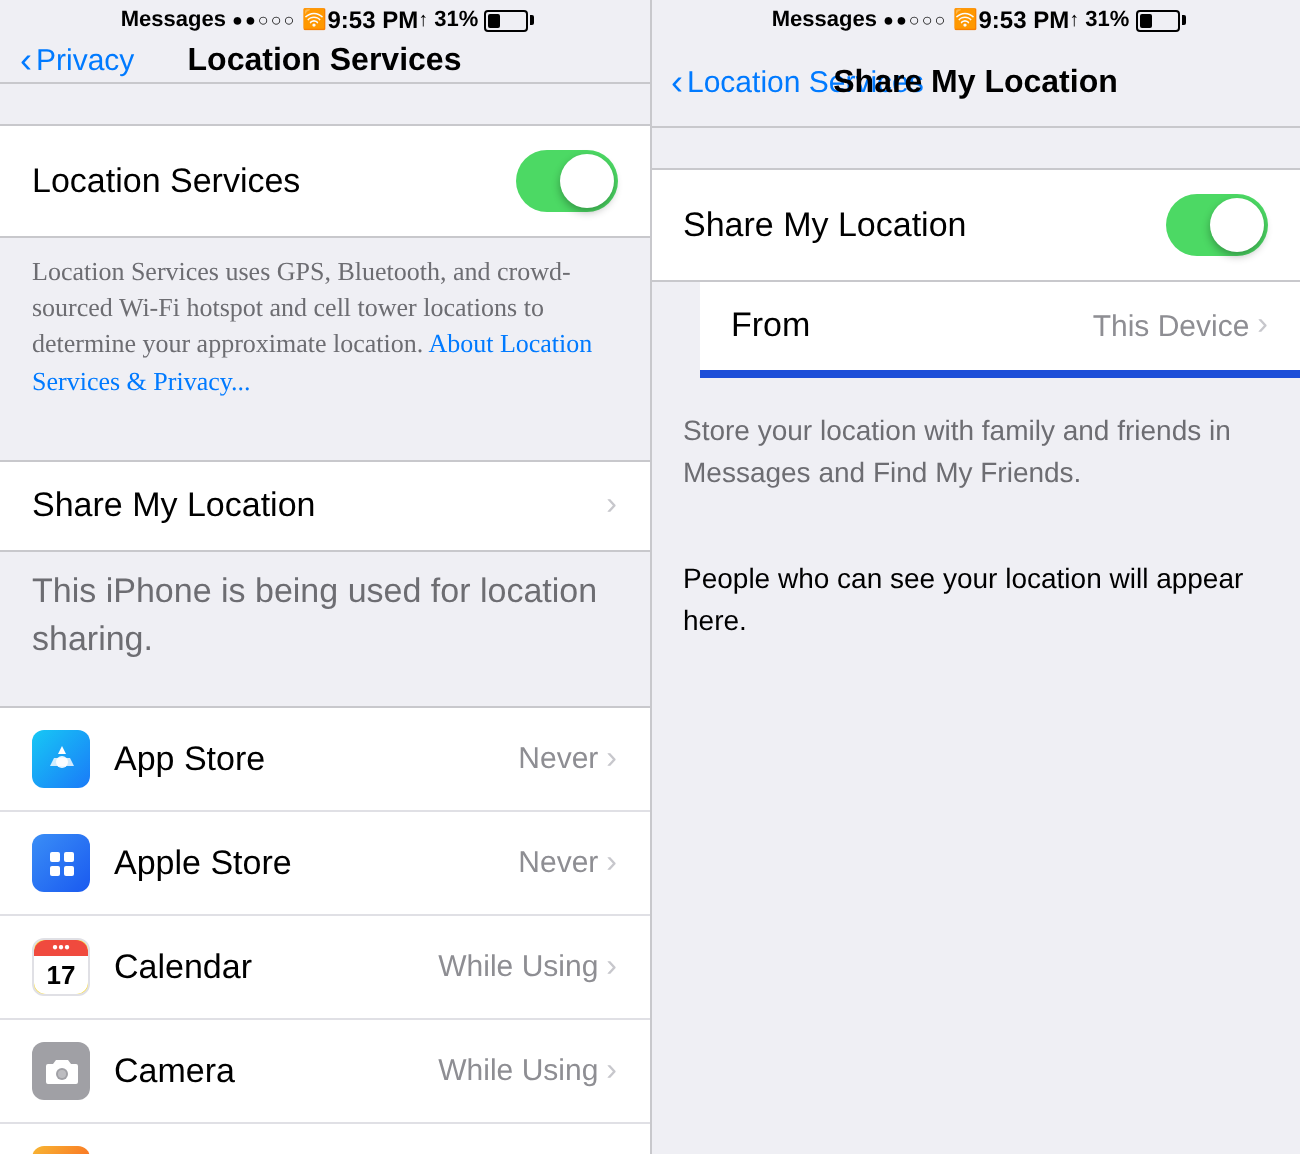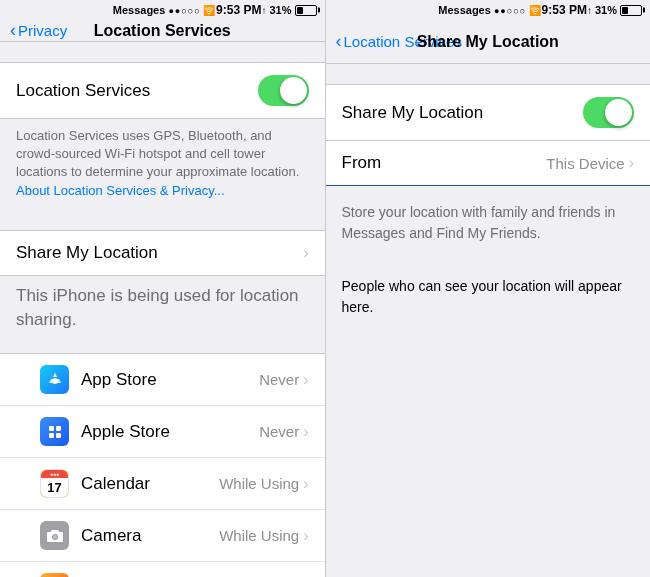--- a/index.html
+++ b/index.html
@@ -16,21 +16,21 @@
     
     .status-bars {
       display: flex;
       height: 20px;
       background: #fff;
     }
     .status-bar {
       flex: 1;
       display: flex;
       align-items: center;
-      justify-content: flex-end;
+      justify-content: center;
       padding: 0 8px;
       font-size: 11px;
       font-weight: 600;
       background: #efeff4;
     }
     .status-bar-left { font-size: 11px; }
     .status-bar-right { font-size: 11px; display: flex; align-items: center; gap: 3px; }
     .status-divider {
       width: 1px;
       background: #c8c8cc;
@@ -129,20 +129,21 @@
       right: 2px;
       box-shadow: 0 2px 4px rgba(0,0,0,0.3);
     }
 
     
     .description-text {
       font-size: 13px;
       color: #6d6d72;
       padding: 8px 16px 10px;
       line-height: 1.4;
+      font-family: Liberation Serif, serif;
     }
     .description-link {
       color: #007aff;
     }
 
     
     .list-row {
       display: flex;
       align-items: center;
       justify-content: space-between;
@@ -151,21 +152,20 @@
       border-bottom: 1px solid #e0e0e5;
       min-height: 44px;
     }
     .list-row:last-child {
       border-bottom: none;
     }
     .row-left {
       display: flex;
       align-items: center;
       gap: 12px;
-      margin-left: 24px;
     }
     .app-icon {
       width: 29px;
       height: 29px;
       border-radius: 6px;
       display: flex;
       align-items: center;
       justify-content: center;
       font-size: 16px;
       flex-shrink: 0;
@@ -224,21 +224,22 @@
       line-height: 1.4;
     }
 
     
     .from-row {
       display: flex;
       align-items: center;
       justify-content: space-between;
       padding: 12px 16px;
       background: #fff;
-      border-bottom: 1px solid #1d4ed8;
+      border-bottom: 4px solid #1d4ed8;
+      margin-left: 24px;
     }
     .from-label {
       font-size: 17px;
       color: #000;
     }
     .from-right {
       display: flex;
       align-items: center;
       gap: 4px;
       color: #8e8e93;

